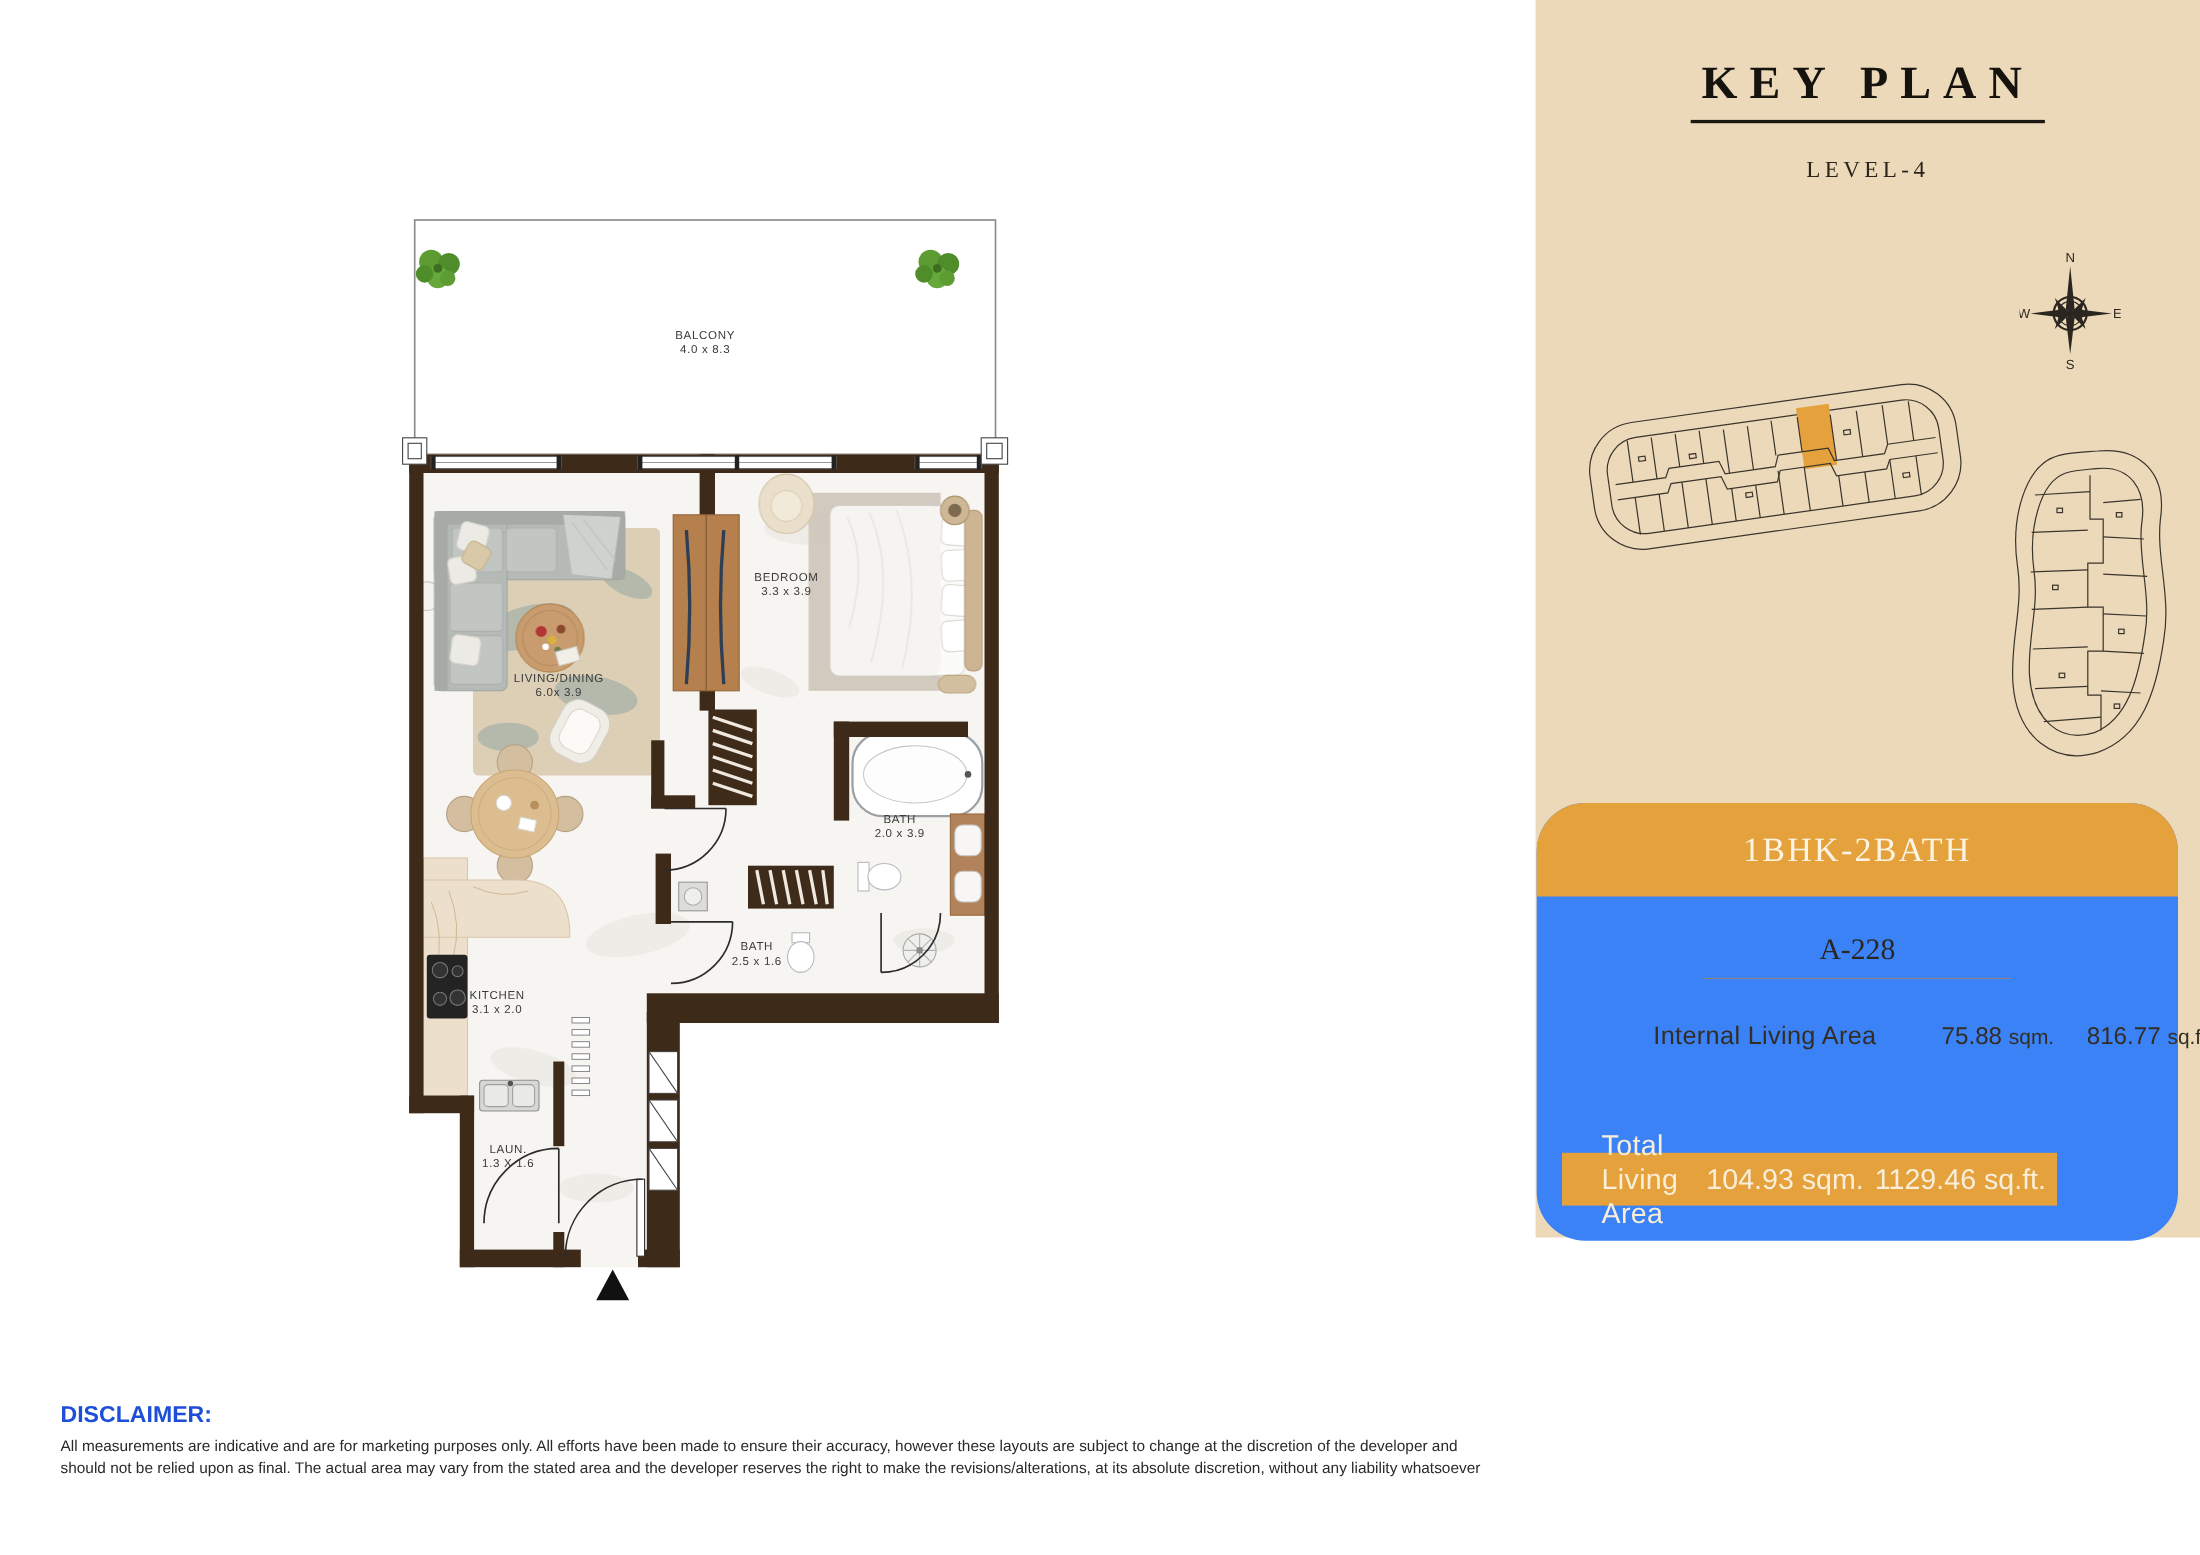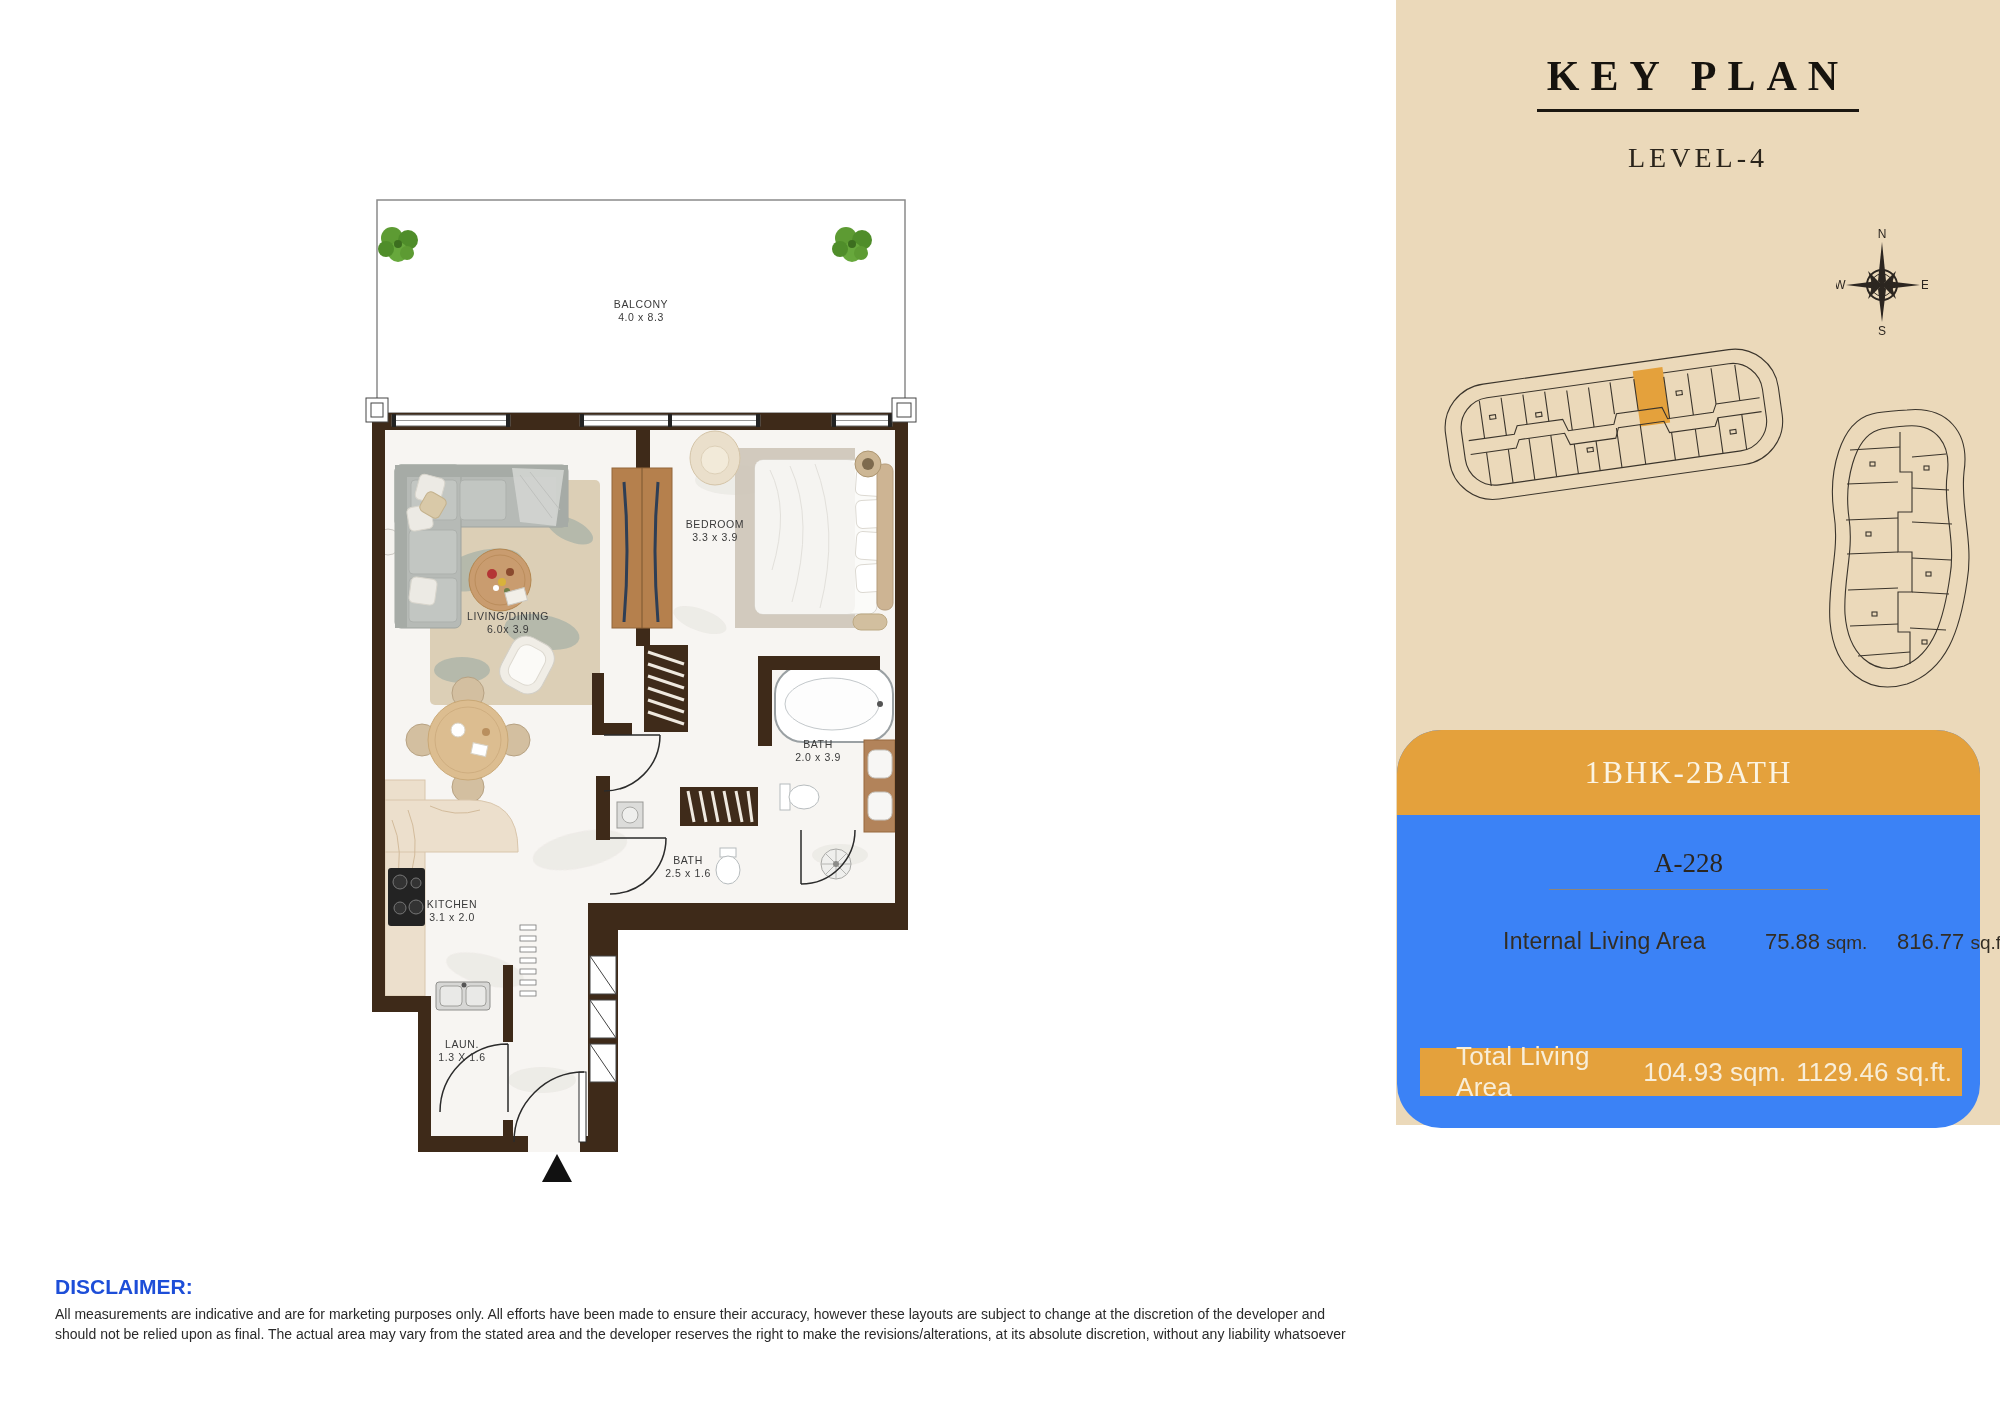--- a/index.html
+++ b/index.html
@@ -5,42 +5,42 @@
   html,body{margin:0;padding:0;background:#888;}
   .stage{position:relative;width:2000px;height:1414px;background:#ffffff;overflow:hidden;
          font-family:"Liberation Sans", sans-serif;}
   
   .sidebar{position:absolute;left:1396px;top:0;width:604px;height:1125px;background:#ebd9ba;}
   .kp-title{margin:52px auto 0;text-align:center;}
   .kp-title span{display:inline-block;font-family:"Liberation Serif", serif;font-weight:bold;
     font-size:42px;letter-spacing:11px;color:#16130e;border-bottom:3px solid #1b1711;
     padding:0 10px 9px 10px;}
   .kp-level{margin-top:30px;text-align:center;font-family:"Liberation Serif", serif;
-    font-size:28px;letter-spacing:4px;color:#2a241b;}
+    font-size:21px;letter-spacing:4px;color:#2a241b;}
   .compass{position:absolute;left:1836px;top:228px;}
   .bplan1{position:absolute;left:1432px;top:330px;}
   .bplan2{position:absolute;left:1812px;top:402px;}
   
   .card{position:absolute;left:1397px;top:730px;width:583px;height:398px;
         background:#3b82f6;border-radius:44px;}
   .card-header{height:85px;background:#e4a13c;border-radius:44px 44px 0 0;
         display:flex;align-items:center;justify-content:center;}
   .card-header span{font-family:"Liberation Serif", serif;font-size:31px;letter-spacing:2px;
         color:#fbf4e3;}
   .unit-no{position:absolute;top:118px;left:0;width:100%;text-align:center;}
   .unit-no .no{display:inline-block;font-family:"Liberation Serif", serif;font-size:27px;
         color:#2b2620;padding:0 105px 10px 105px;border-bottom:1px solid #8d857a;}
   .area-row{position:absolute;left:0;width:100%;display:flex;align-items:baseline;
         color:#332d24;padding-left:48px;}
   .area-row .lbl{width:262px;padding-left:58px;font-size:23px;letter-spacing:.3px;}
   .area-row .sqm{width:132px;font-size:22px;}
   .area-row .sqft{font-size:22px;}
   .area-row .unit{font-size:19px;}
   .row1{top:198px;} .row2{top:242px;}
-  .total-band{position:absolute;left:23px;top:318px;width:542px;height:48px;background:#e4a13c;
+  .total-band{position:absolute;left:23px;top:318px;width:450px;height:48px;background:#e4a13c;
         display:flex;align-items:center;color:#f8eed9;}
   .total-band .lbl{padding-left:36px;width:288px;font-size:26px;letter-spacing:.3px;}
   .total-band .v{font-size:26px;margin-right:10px;white-space:nowrap;}
   
   .disclaimer{position:absolute;left:55px;top:1275px;width:1315px;color:#222;}
   .disclaimer .d-title{font-size:21px;font-weight:bold;color:#1d4ed8;margin-bottom:6px;}
   .disclaimer .d-body{font-size:14px;line-height:1.42;color:#2a2a2a;}
   
   .plan{position:absolute;left:280px;top:150px;}
   .plan text{font-family:"Liberation Sans", sans-serif;fill:#3a3a3a;}

